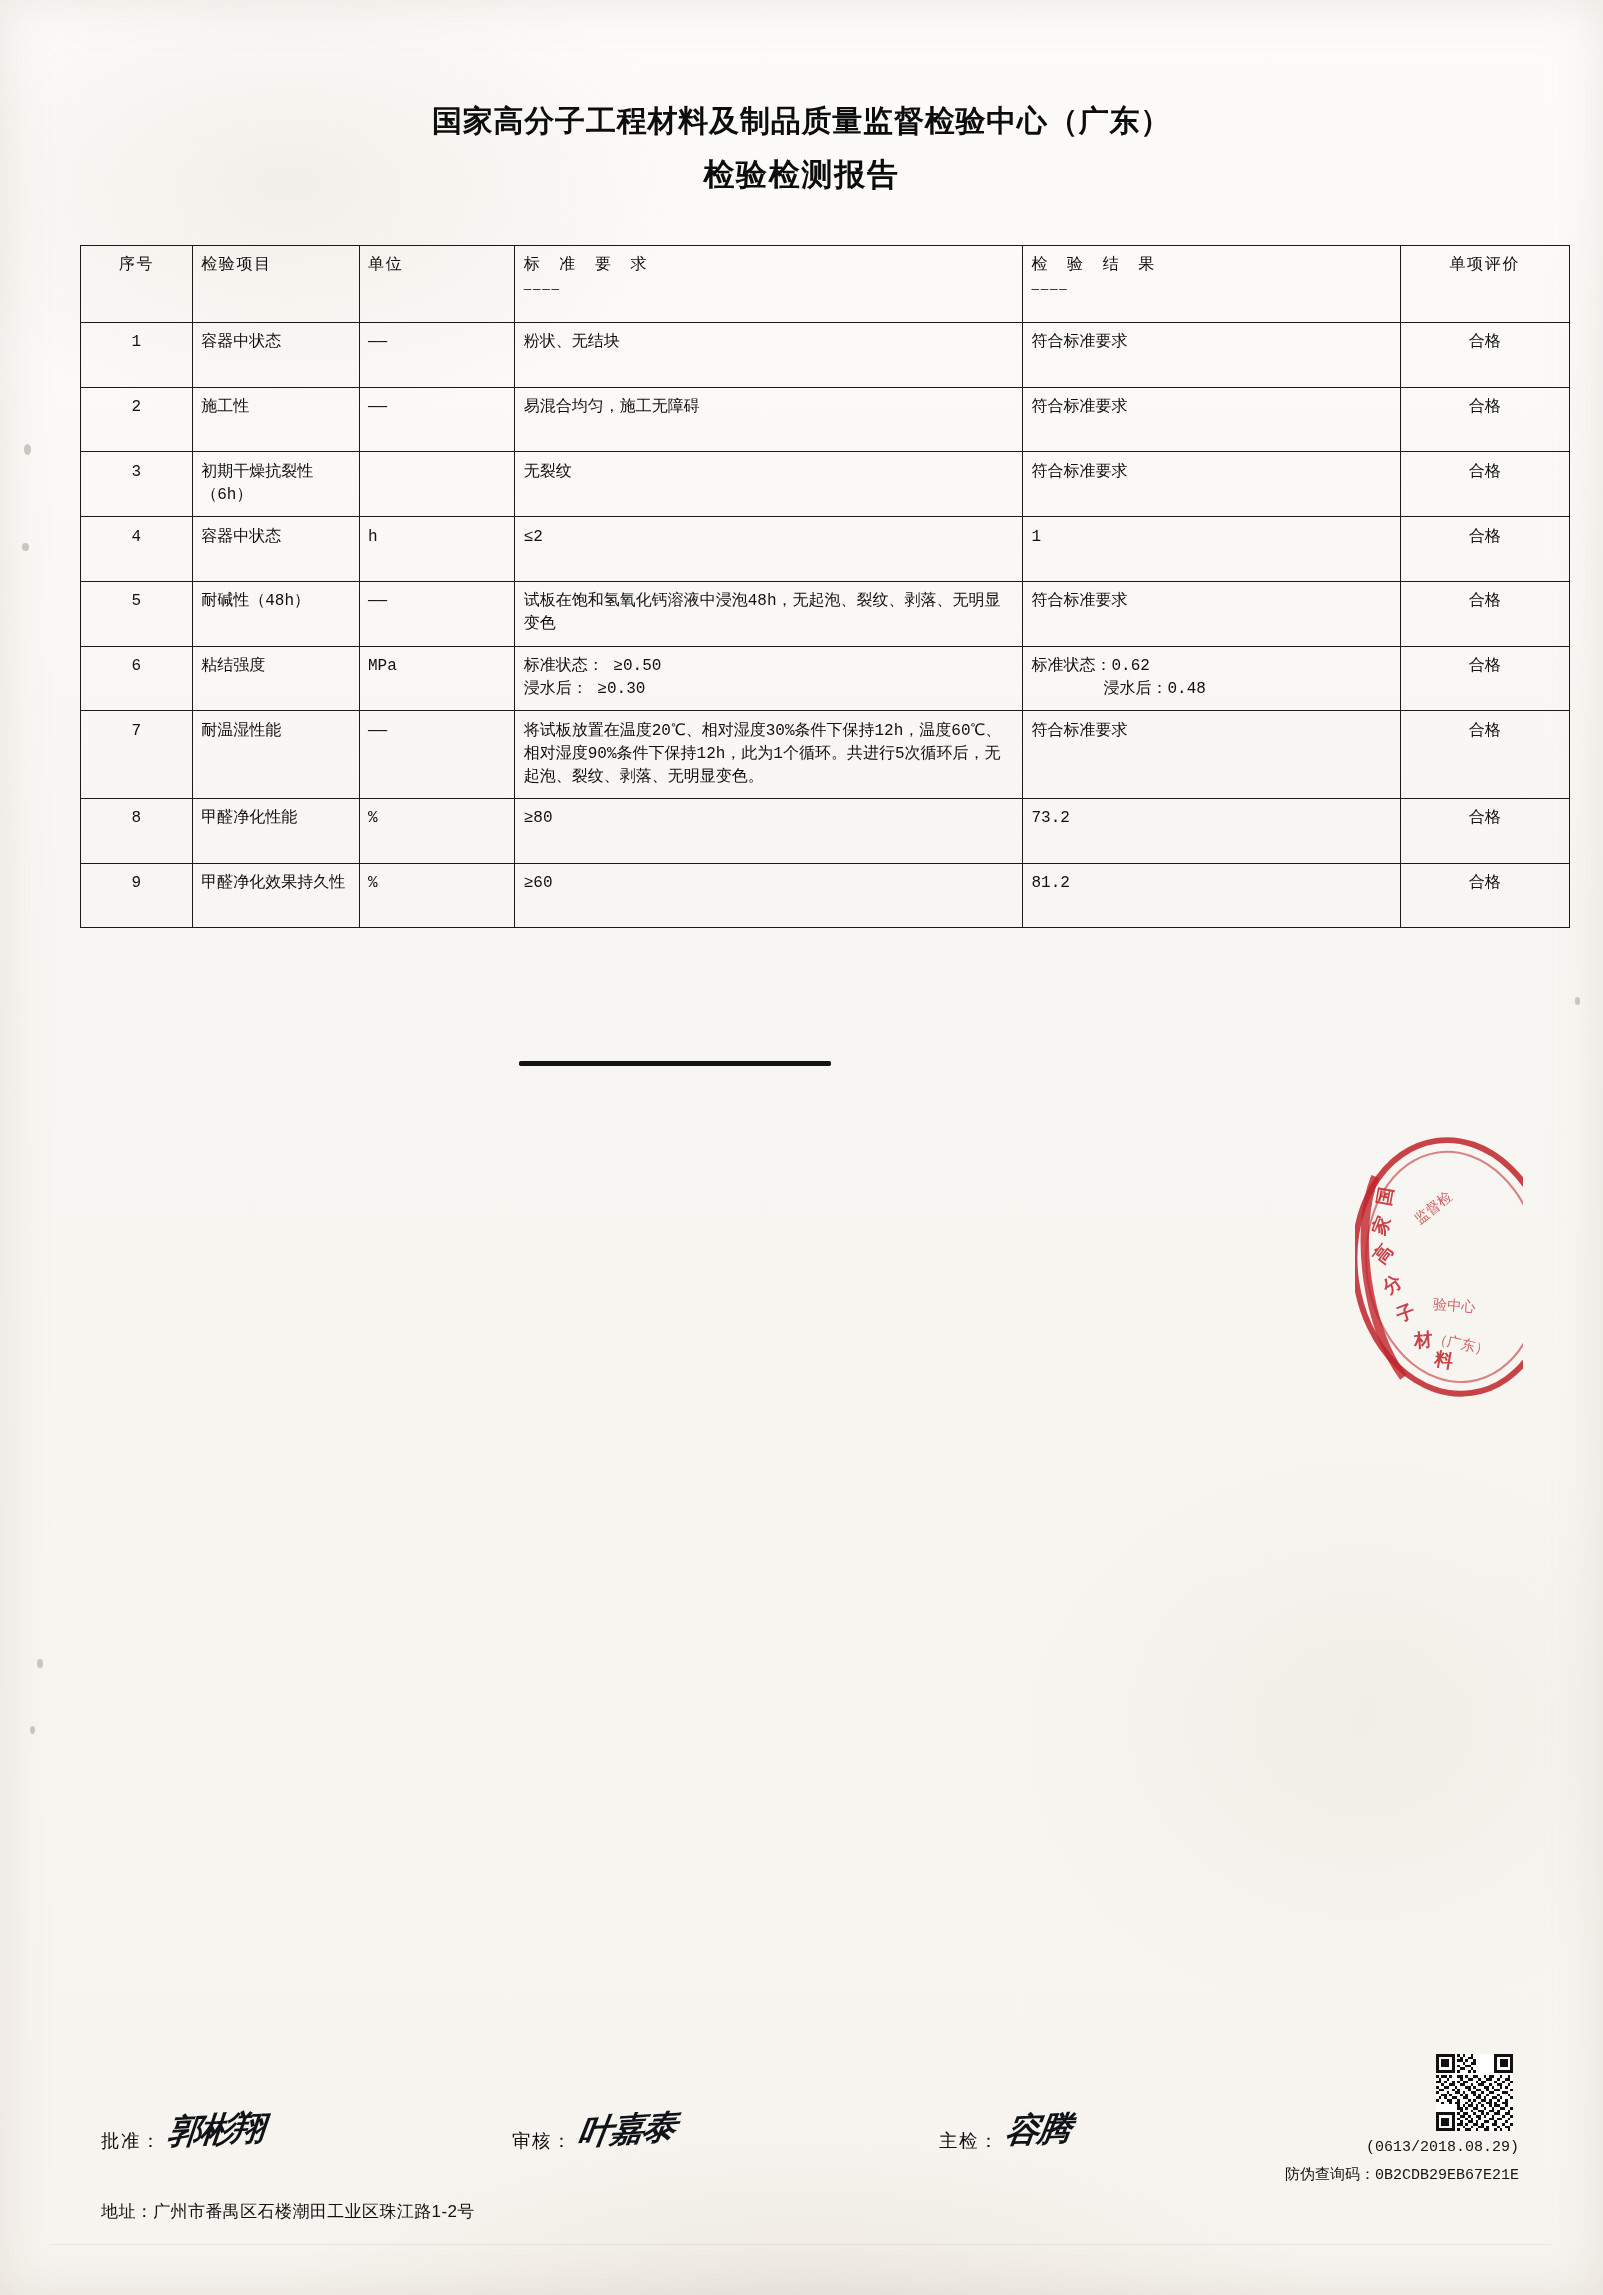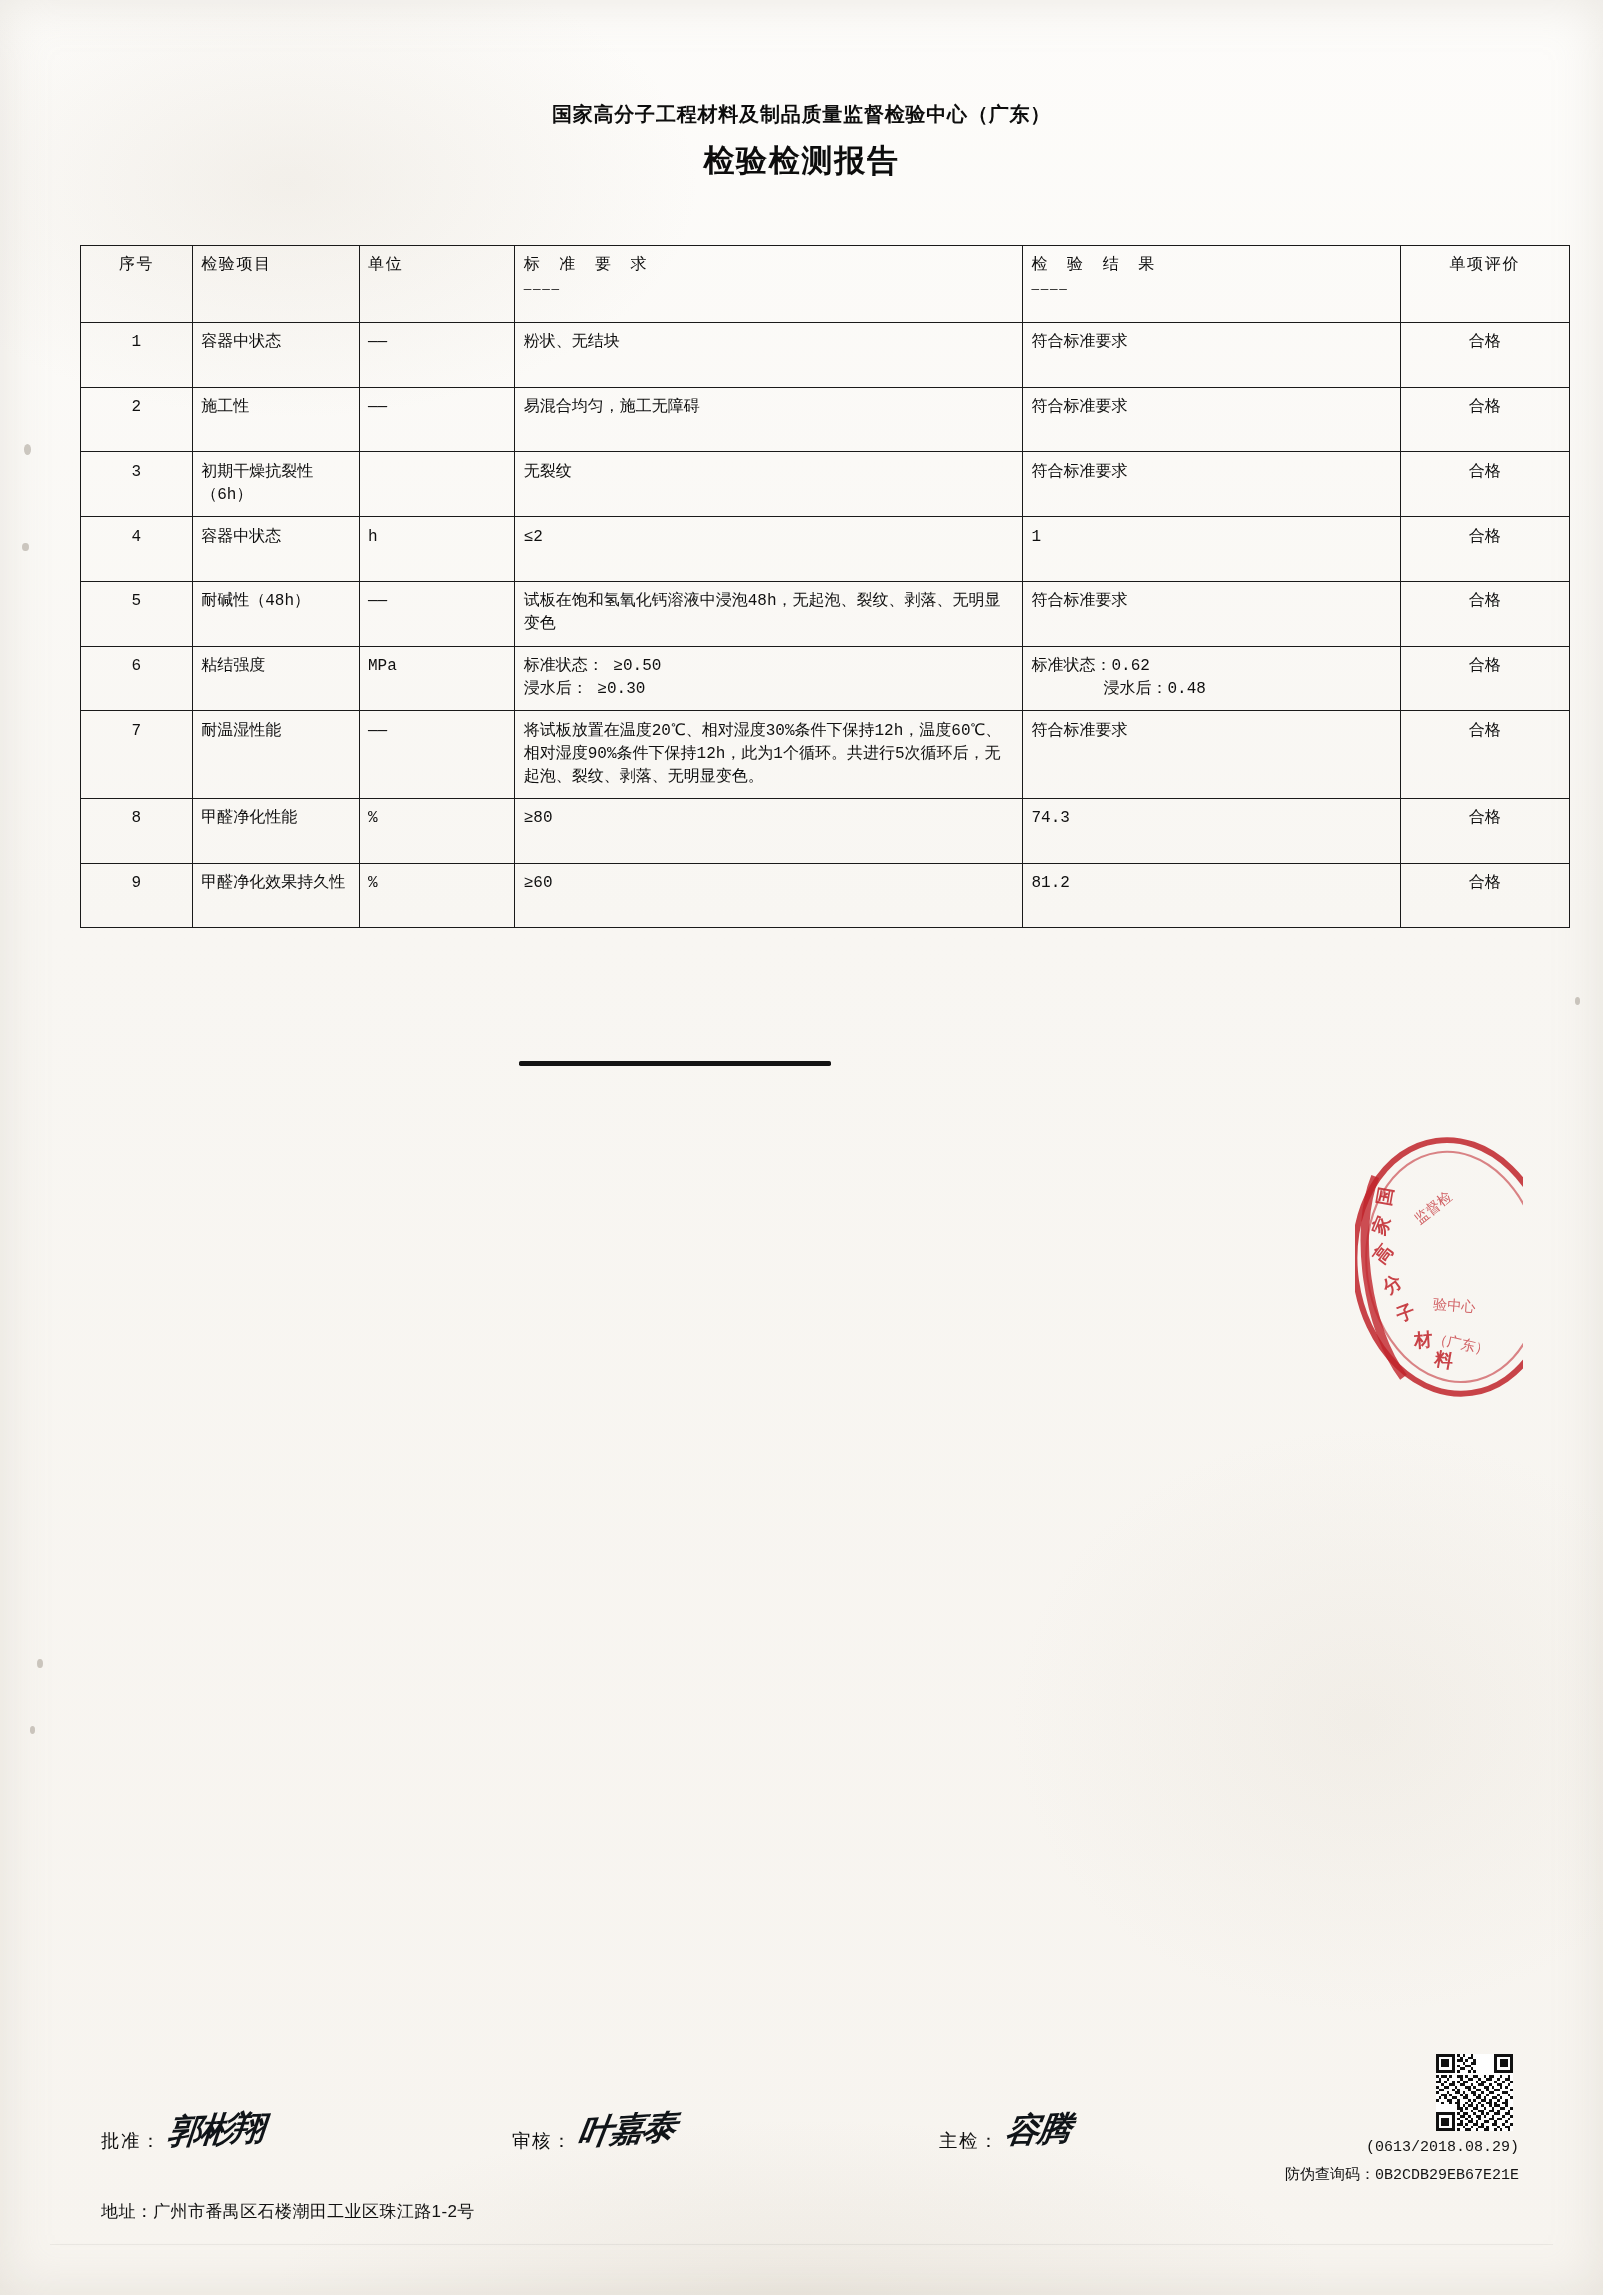--- a/index.html
+++ b/index.html
@@ -46,21 +46,21 @@
 
   .header {
     position: absolute;
     left: 0; right: 0;
     top: 101px;
     text-align: center;
   }
   .title-main {
     font-family: "Liberation Sans", "DejaVu Sans", sans-serif;
     font-weight: bold;
-    font-size: 20px;
+    font-size: 30px;
     letter-spacing: 0.8px;
     color: #0d0d0d;
   }
   .title-sub {
     font-family: "Liberation Sans", "DejaVu Sans", sans-serif;
     font-weight: bold;
     font-size: 31px;
     margin-top: 11.7px;
     letter-spacing: 1.7px;
     color: #0d0d0d;
@@ -319,21 +319,21 @@
         <td class="c-std tight">将试板放置在温度20℃、相对湿度30%条件下保持12h，温度60℃、相对湿度90%条件下保持12h，此为1个循环。共进行5次循环后，无起泡、裂纹、剥落、无明显变色。</td>
         <td class="c-res">符合标准要求</td>
         <td class="c-eval">合格</td>
       </tr>
 
       <tr>
         <td class="c-no">8</td>
         <td class="c-item item-cell">甲醛净化性能</td>
         <td class="c-unit">%</td>
         <td class="c-std">≥80</td>
-        <td class="c-res">74.3</td>
+        <td class="c-res">73.2</td>
         <td class="c-eval">合格</td>
       </tr>
 
       <tr>
         <td class="c-no">9</td>
         <td class="c-item item-cell tight">甲醛净化效果持久性</td>
         <td class="c-unit">%</td>
         <td class="c-std">≥60</td>
         <td class="c-res">81.2</td>
         <td class="c-eval">合格</td>

